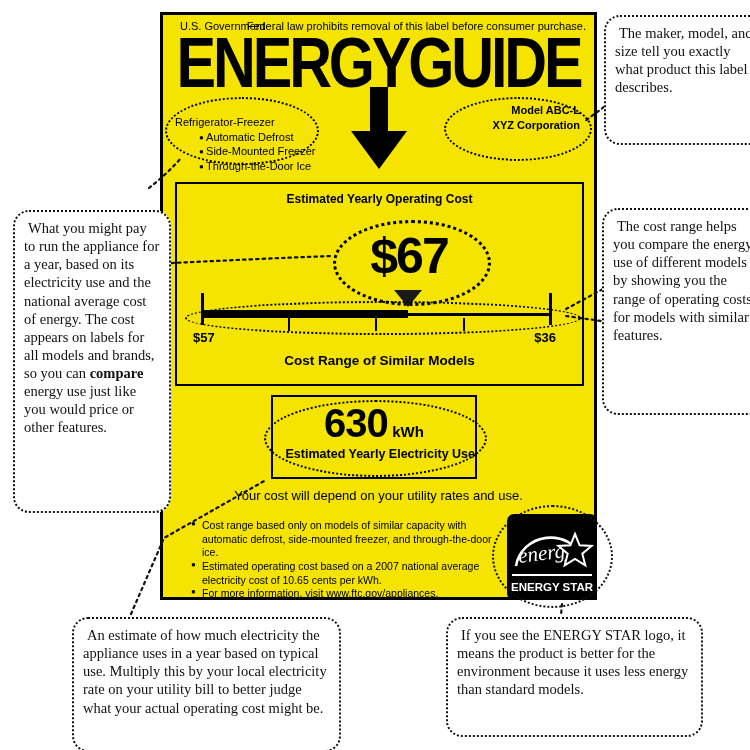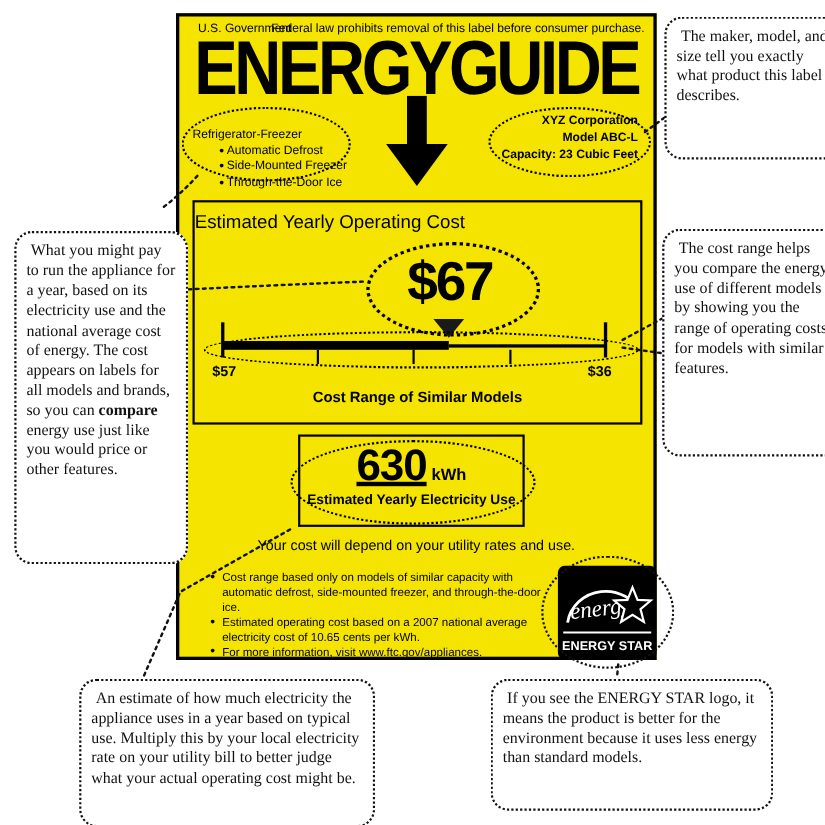--- a/index.html
+++ b/index.html
@@ -26,44 +26,44 @@
   .features-text{position:absolute;left:12px;top:100px;width:160px;font-weight:normal;font-size:11px;line-height:1.33;}
   .features-text ul{margin:0;padding-left:24px;list-style:none;}
   .features-text li:before{content:"● ";font-size:8px;vertical-align:1px;}
   #makerOval{right:2px;top:82px;width:144px;height:60px;}
   .maker-text{position:absolute;right:14px;top:88px;width:150px;text-align:right;
               font-weight:bold;font-size:11px;line-height:1.4;}
   .big-arrow{position:absolute;left:186px;top:72px;}
 
   
   #costBox{position:absolute;left:12px;top:167px;width:405px;height:200px;border:2.5px solid #000;}
-  .cost-title{position:absolute;top:8px;width:100%;text-align:left;font-weight:normal;font-size:17px;}
+  .cost-title{position:absolute;top:8px;width:100%;text-align:center;font-weight:bold;font-size:12px;}
   #cost67Oval{left:156px;top:36px;width:152px;height:80px;border-width:3px;}
   .cost-value{position:absolute;left:156px;top:42px;width:152px;text-align:center;
               font-weight:bold;font-size:50px;letter-spacing:-2px;line-height:1.2;}
   .marker-tri{position:absolute;left:217px;top:106px;width:0;height:0;
               border-left:14px solid transparent;border-right:14px solid transparent;
               border-top:17px solid #1a1a1a;}
   .scale-thick{position:absolute;left:25px;top:126px;width:206px;height:8px;background:#000;}
   .scale-thin{position:absolute;left:231px;top:129px;width:143px;height:3px;background:#000;}
   .tick-tall{position:absolute;width:3px;height:32px;top:109px;background:#000;}
   .tick-small{position:absolute;width:2px;height:13px;top:134px;background:#000;}
   .scale-ellipse{position:absolute;left:8px;top:117px;width:392px;height:30px;
                  border:2px dotted #000;border-radius:50%;}
   .range-min{position:absolute;left:16px;top:146px;font-weight:bold;font-size:13px;}
   .range-max{position:absolute;right:26px;top:146px;font-weight:bold;font-size:13px;}
   .range-caption{position:absolute;top:169px;width:100%;text-align:center;font-weight:bold;font-size:13.5px;}
 
   
   #kwhBox{position:absolute;left:108px;top:380px;width:202px;height:80px;border:2.5px solid #000;}
   #kwhOval{left:-9px;top:3px;width:219px;height:73px;}
   .kwh-line{position:absolute;top:6px;width:100%;text-align:center;line-height:1;}
-  .kwh-value{font-weight:bold;font-size:40px;letter-spacing:-1px;text-decoration:underline;}
+  .kwh-value{font-weight:bold;font-size:40px;letter-spacing:-1px;}
   .kwh-unit{font-weight:bold;font-size:15px;}
-  .kwh-caption{position:absolute;top:50px;width:100%;text-align:center;font-weight:bold;font-size:12.5px;}
+  .kwh-caption{position:absolute;top:50px;width:100%;text-align:right;font-weight:bold;font-size:12.5px;}
 
   .cost-note{position:absolute;top:473px;width:100%;text-align:center;font-size:13px;}
 
   .footnotes{position:absolute;left:28px;top:504px;width:318px;font-size:10.5px;line-height:1.3;}
   .footnotes .fn{padding-left:11px;position:relative;}
   .footnotes .fn:before{content:"●";position:absolute;left:0;top:0;font-size:8px;}
 
   
   #energyStar{position:absolute;left:344px;top:499px;width:90px;height:86px;}
   #starOvalRing{position:absolute;left:492px;top:505px;width:117px;height:99px;
@@ -91,23 +91,22 @@
       <div>Refrigerator-Freezer</div>
       <ul>
         <li>Automatic Defrost</li>
         <li>Side-Mounted Freezer</li>
         <li>Through-the-Door Ice</li>
       </ul>
     </div>
 
     <div class="oval" id="makerOval"></div>
     <div class="maker-text">
+      <div>Model ABC-L</div>
       <div>XYZ Corporation</div>
-      <div>Model ABC-L</div>
-      <div>Capacity: 23 Cubic Feet</div>
     </div>
 
     <svg class="big-arrow" width="60" height="84" viewBox="0 0 60 84">
       <rect x="21" y="0" width="18" height="47" fill="#000"></rect>
       <polygon points="2,44 58,44 30,82" fill="#000"></polygon>
     </svg>
 
     <div id="costBox">
       <div class="cost-title">Estimated Yearly Operating Cost</div>
       <div class="oval" id="cost67Oval"></div>

